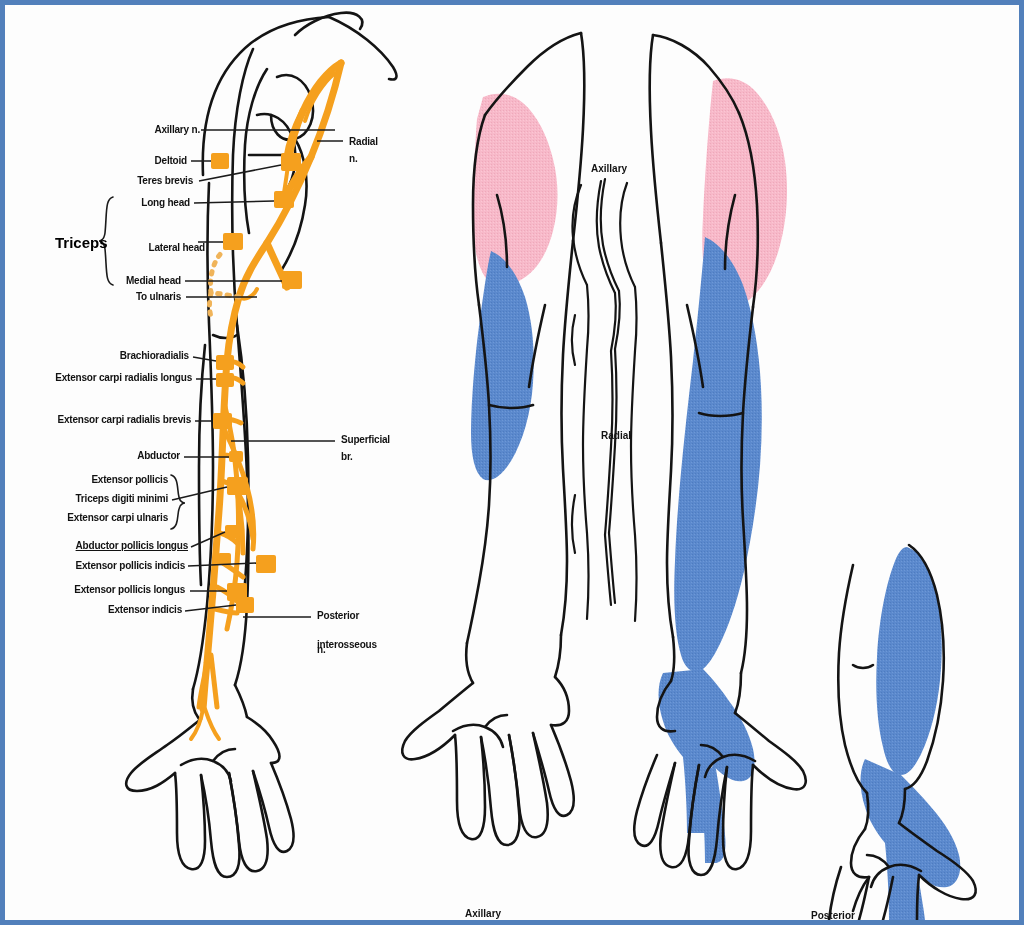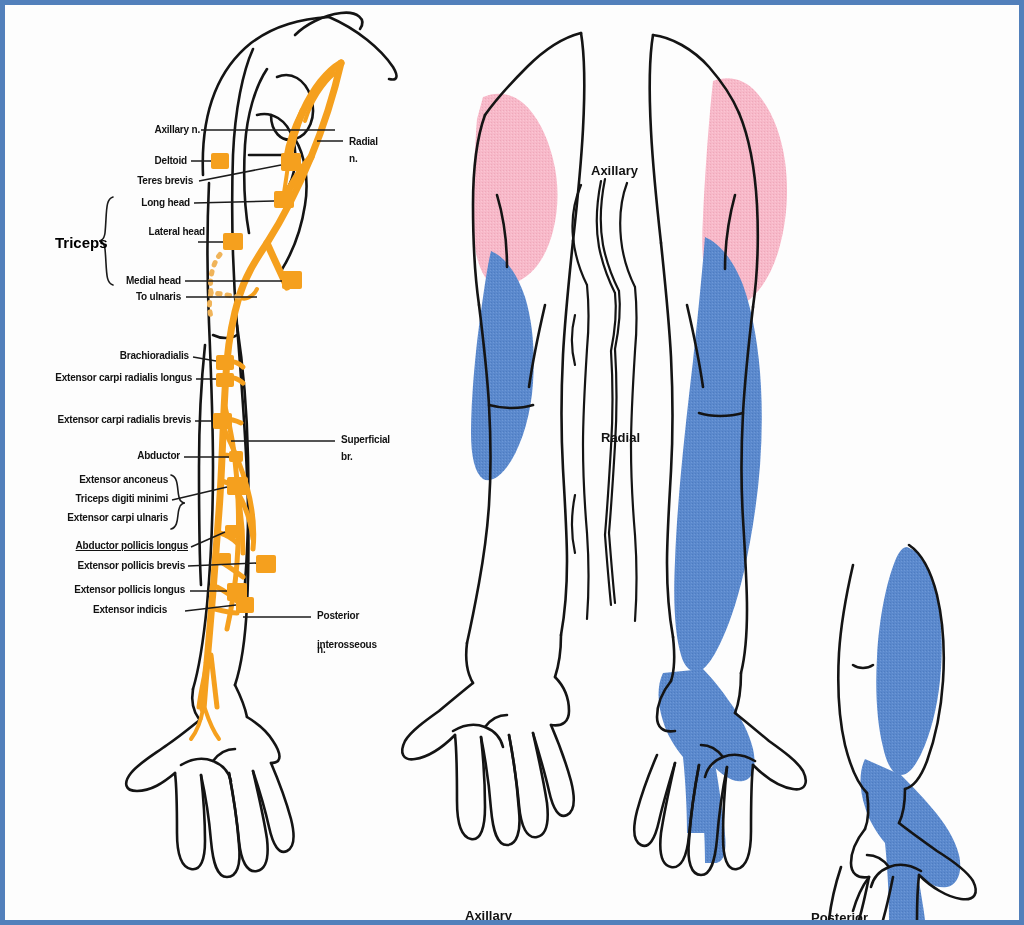--- a/index.html
+++ b/index.html
@@ -5,21 +5,21 @@
   html,body{margin:0;padding:0;background:#ffffff;}
   body{width:1024px;height:925px;overflow:hidden;
        font-family:"Liberation Sans",sans-serif;}
   #frame{position:relative;width:1024px;height:925px;box-sizing:border-box;
          border:5px solid #5280bb;background:#fdfdfd;overflow:hidden;}
   #stage{position:absolute;left:0;top:0;width:1014px;height:915px;}
   svg{display:block;}
   .lbl{position:absolute;font-size:10px;font-weight:bold;color:#121212;
        white-space:nowrap;letter-spacing:-0.2px;line-height:13px;}
   .lbl.r{text-align:right;}
-  .cap{position:absolute;font-size:13px;font-weight:bold;color:#121212;
+  .cap{position:absolute;font-size:10px;font-weight:bold;color:#121212;
        white-space:nowrap;}
   .grp{position:absolute;font-size:15px;font-weight:bold;color:#000000;}
 </style>
 </head>
 <body>
 
 <div id="frame">
 <div id="stage">
 
 <svg width="1014" height="915" viewBox="0 0 1014 915">
@@ -360,37 +360,37 @@
     <path d="M916,866 C906,860 894,858 884,862 C874,866 868,874 866,882"></path>
     <path d="M884,862 C878,854 870,850 862,850"></path>
   </g>
 
 </svg>
 
 <div class="lbl r" style="left:60px;top:118px;width:135px;">Axillary n.</div>
 <div class="lbl r" style="left:80px;top:149px;width:102px;">Deltoid</div>
 <div class="lbl r" style="left:60px;top:169px;width:128px;">Teres brevis</div>
 <div class="lbl r" style="left:60px;top:191px;width:125px;">Long head</div>
-<div class="lbl r" style="left:60px;top:220px;width:140px;">Lateral head</div>
+<div class="lbl r" style="left:60px;top:236px;width:140px;">Lateral head</div>
 <div class="lbl r" style="left:50px;top:269px;width:126px;">Medial head</div>
 <div class="lbl r" style="left:44px;top:285px;width:132px;">To ulnaris</div>
 
 <div class="lbl r" style="left:40px;top:344px;width:144px;">Brachioradialis</div>
 <div class="lbl r" style="left:2px;top:366px;width:185px;">Extensor carpi radialis longus</div>
 <div class="lbl r" style="left:8px;top:408px;width:178px;">Extensor carpi radialis brevis</div>
 <div class="lbl r" style="left:60px;top:444px;width:115px;">Abductor</div>
 
-<div class="lbl r" style="left:18px;top:468px;width:145px;">Extensor anconeus</div>
+<div class="lbl r" style="left:18px;top:468px;width:145px;">Extensor pollicis</div>
 <div class="lbl r" style="left:10px;top:487px;width:153px;">Triceps digiti minimi</div>
 <div class="lbl r" style="left:10px;top:506px;width:153px;">Extensor carpi ulnaris</div>
 
 <div class="lbl r" style="left:26px;top:534px;width:157px;text-decoration:underline;">Abductor pollicis longus</div>
-<div class="lbl r" style="left:30px;top:554px;width:150px;">Extensor pollicis brevis</div>
+<div class="lbl r" style="left:30px;top:554px;width:150px;">Extensor pollicis indicis</div>
 <div class="lbl r" style="left:28px;top:578px;width:152px;">Extensor pollicis longus</div>
-<div class="lbl r" style="left:47px;top:598px;width:115px;">Extensor indicis</div>
+<div class="lbl r" style="left:62px;top:598px;width:115px;">Extensor indicis</div>
 
 <div class="grp" style="left:50px;top:229px;">Triceps</div>
 
 <div class="lbl" style="left:344px;top:130px;">Radial</div>
 <div class="lbl" style="left:344px;top:147px;">n.</div>
 
 <div class="lbl" style="left:336px;top:428px;">Superficial</div>
 <div class="lbl" style="left:336px;top:445px;">br.</div>
 
 <div class="lbl" style="left:312px;top:604px;">Posterior</div>

